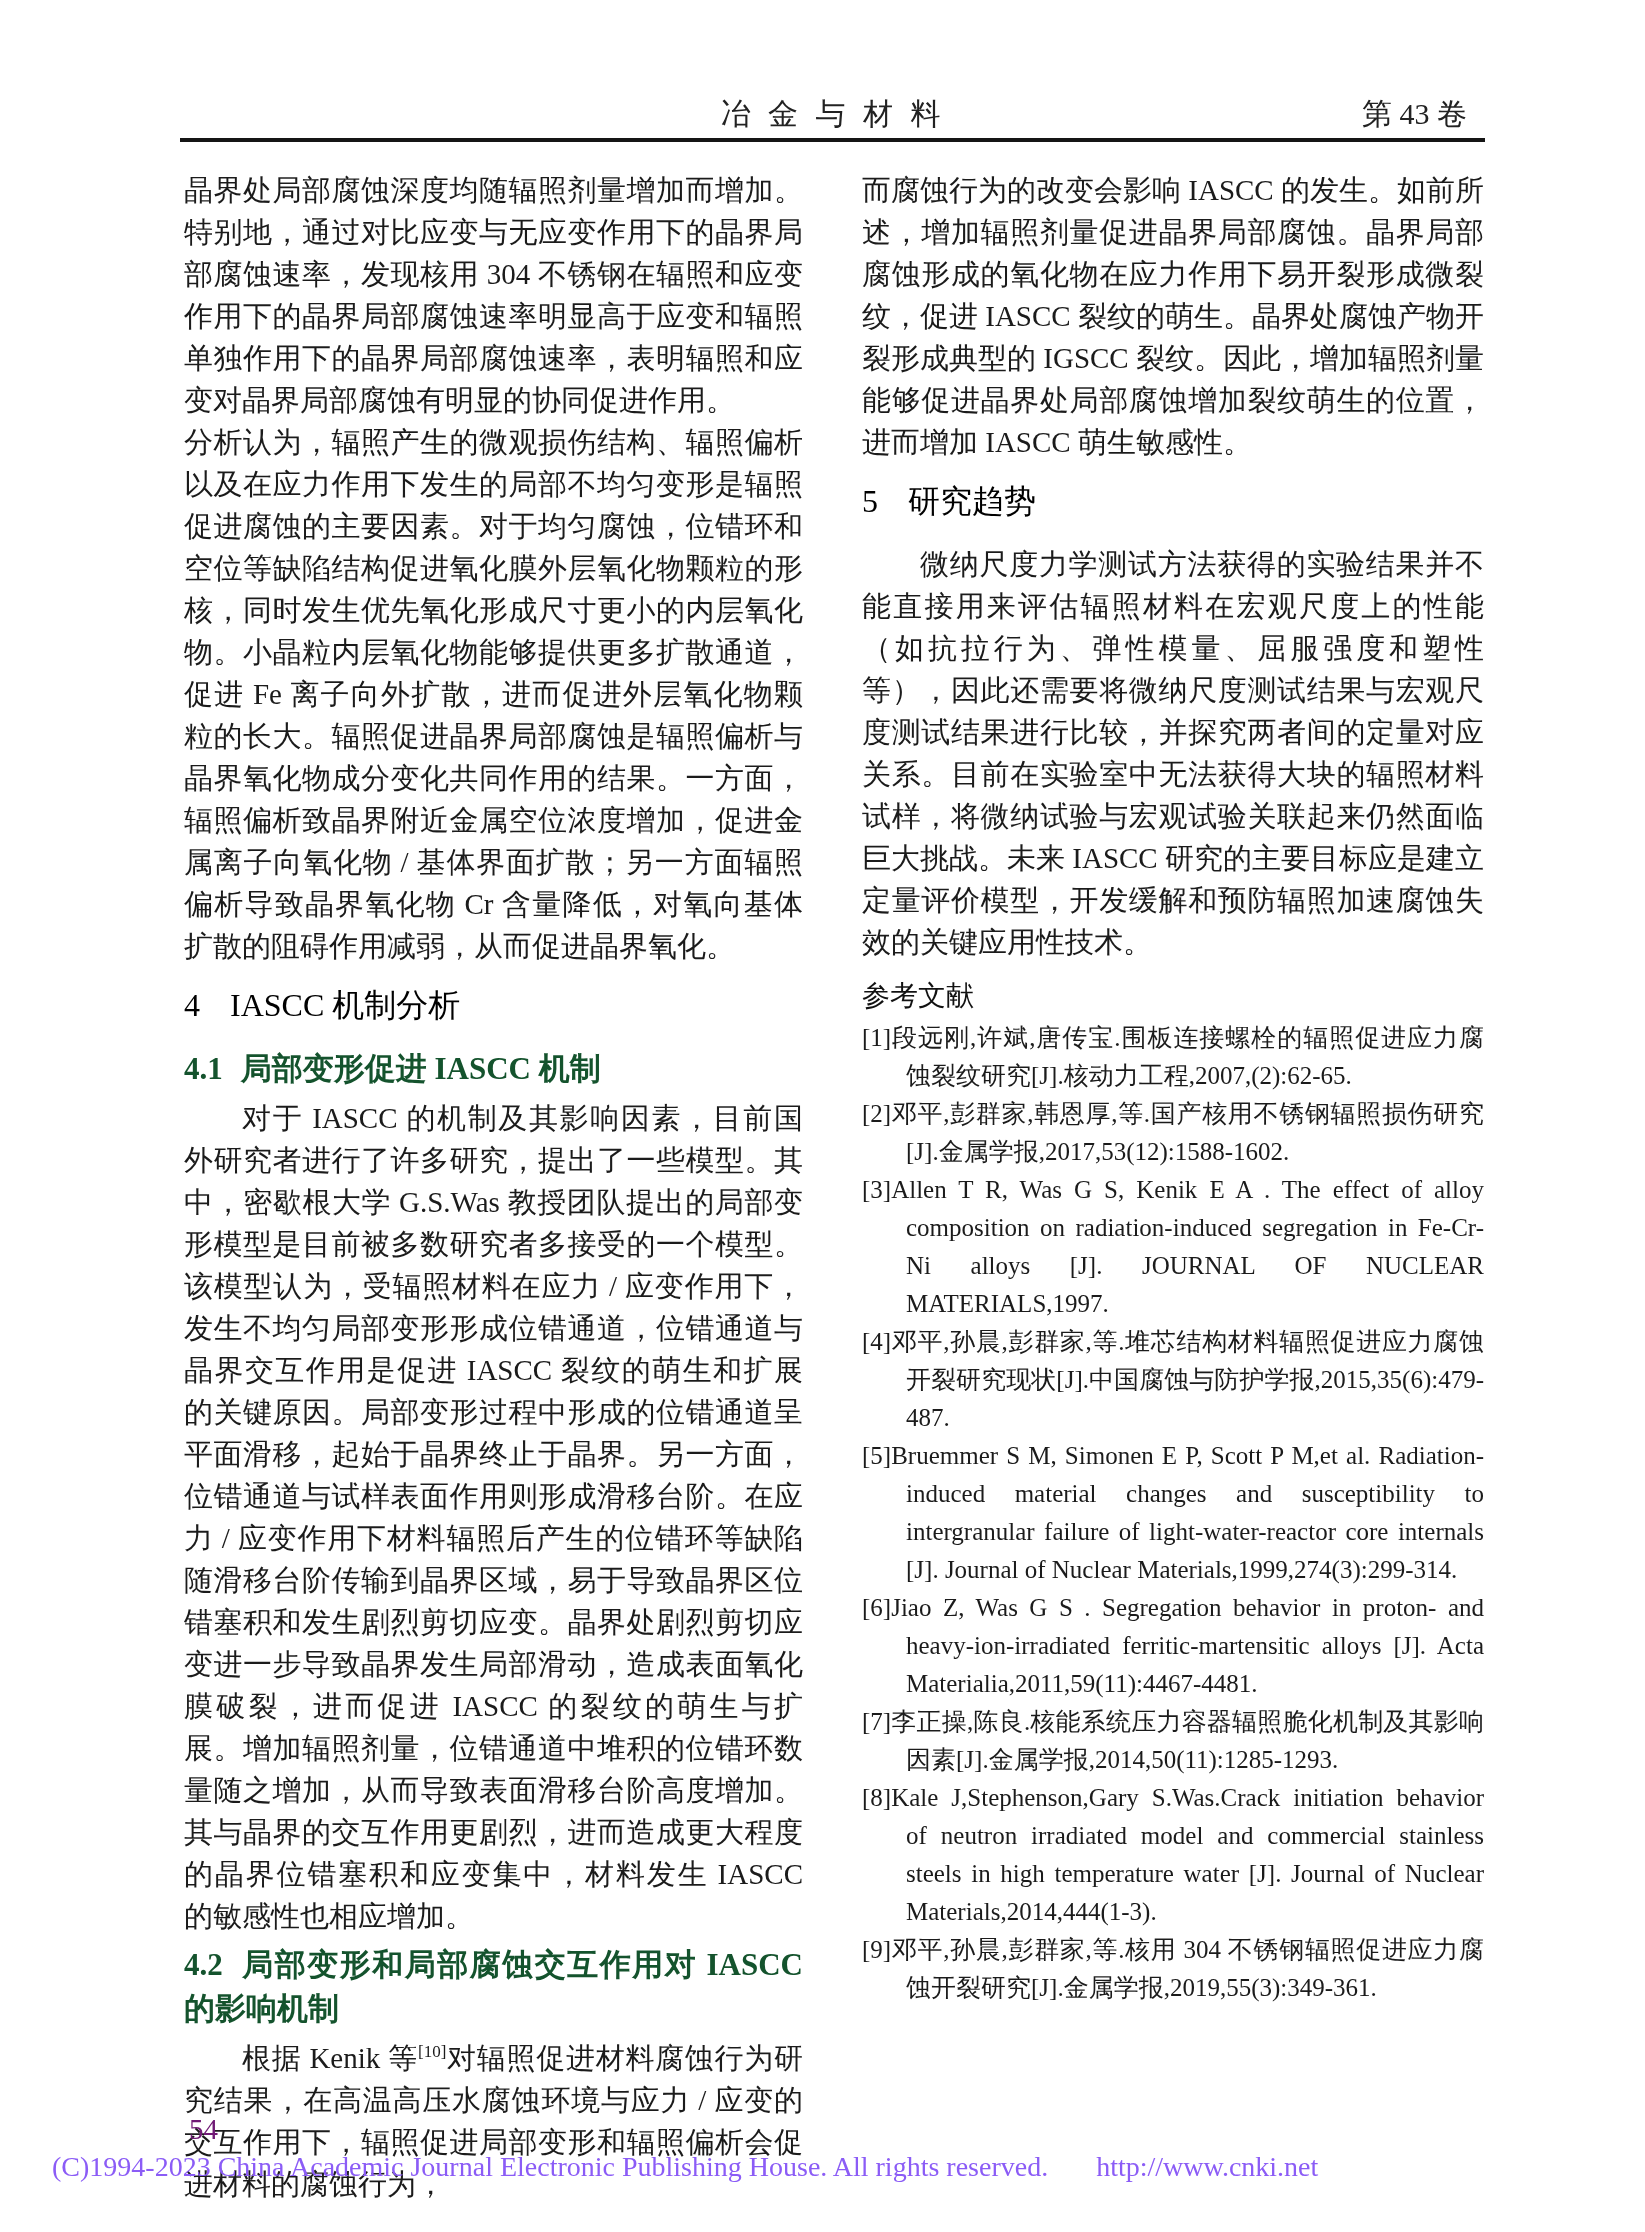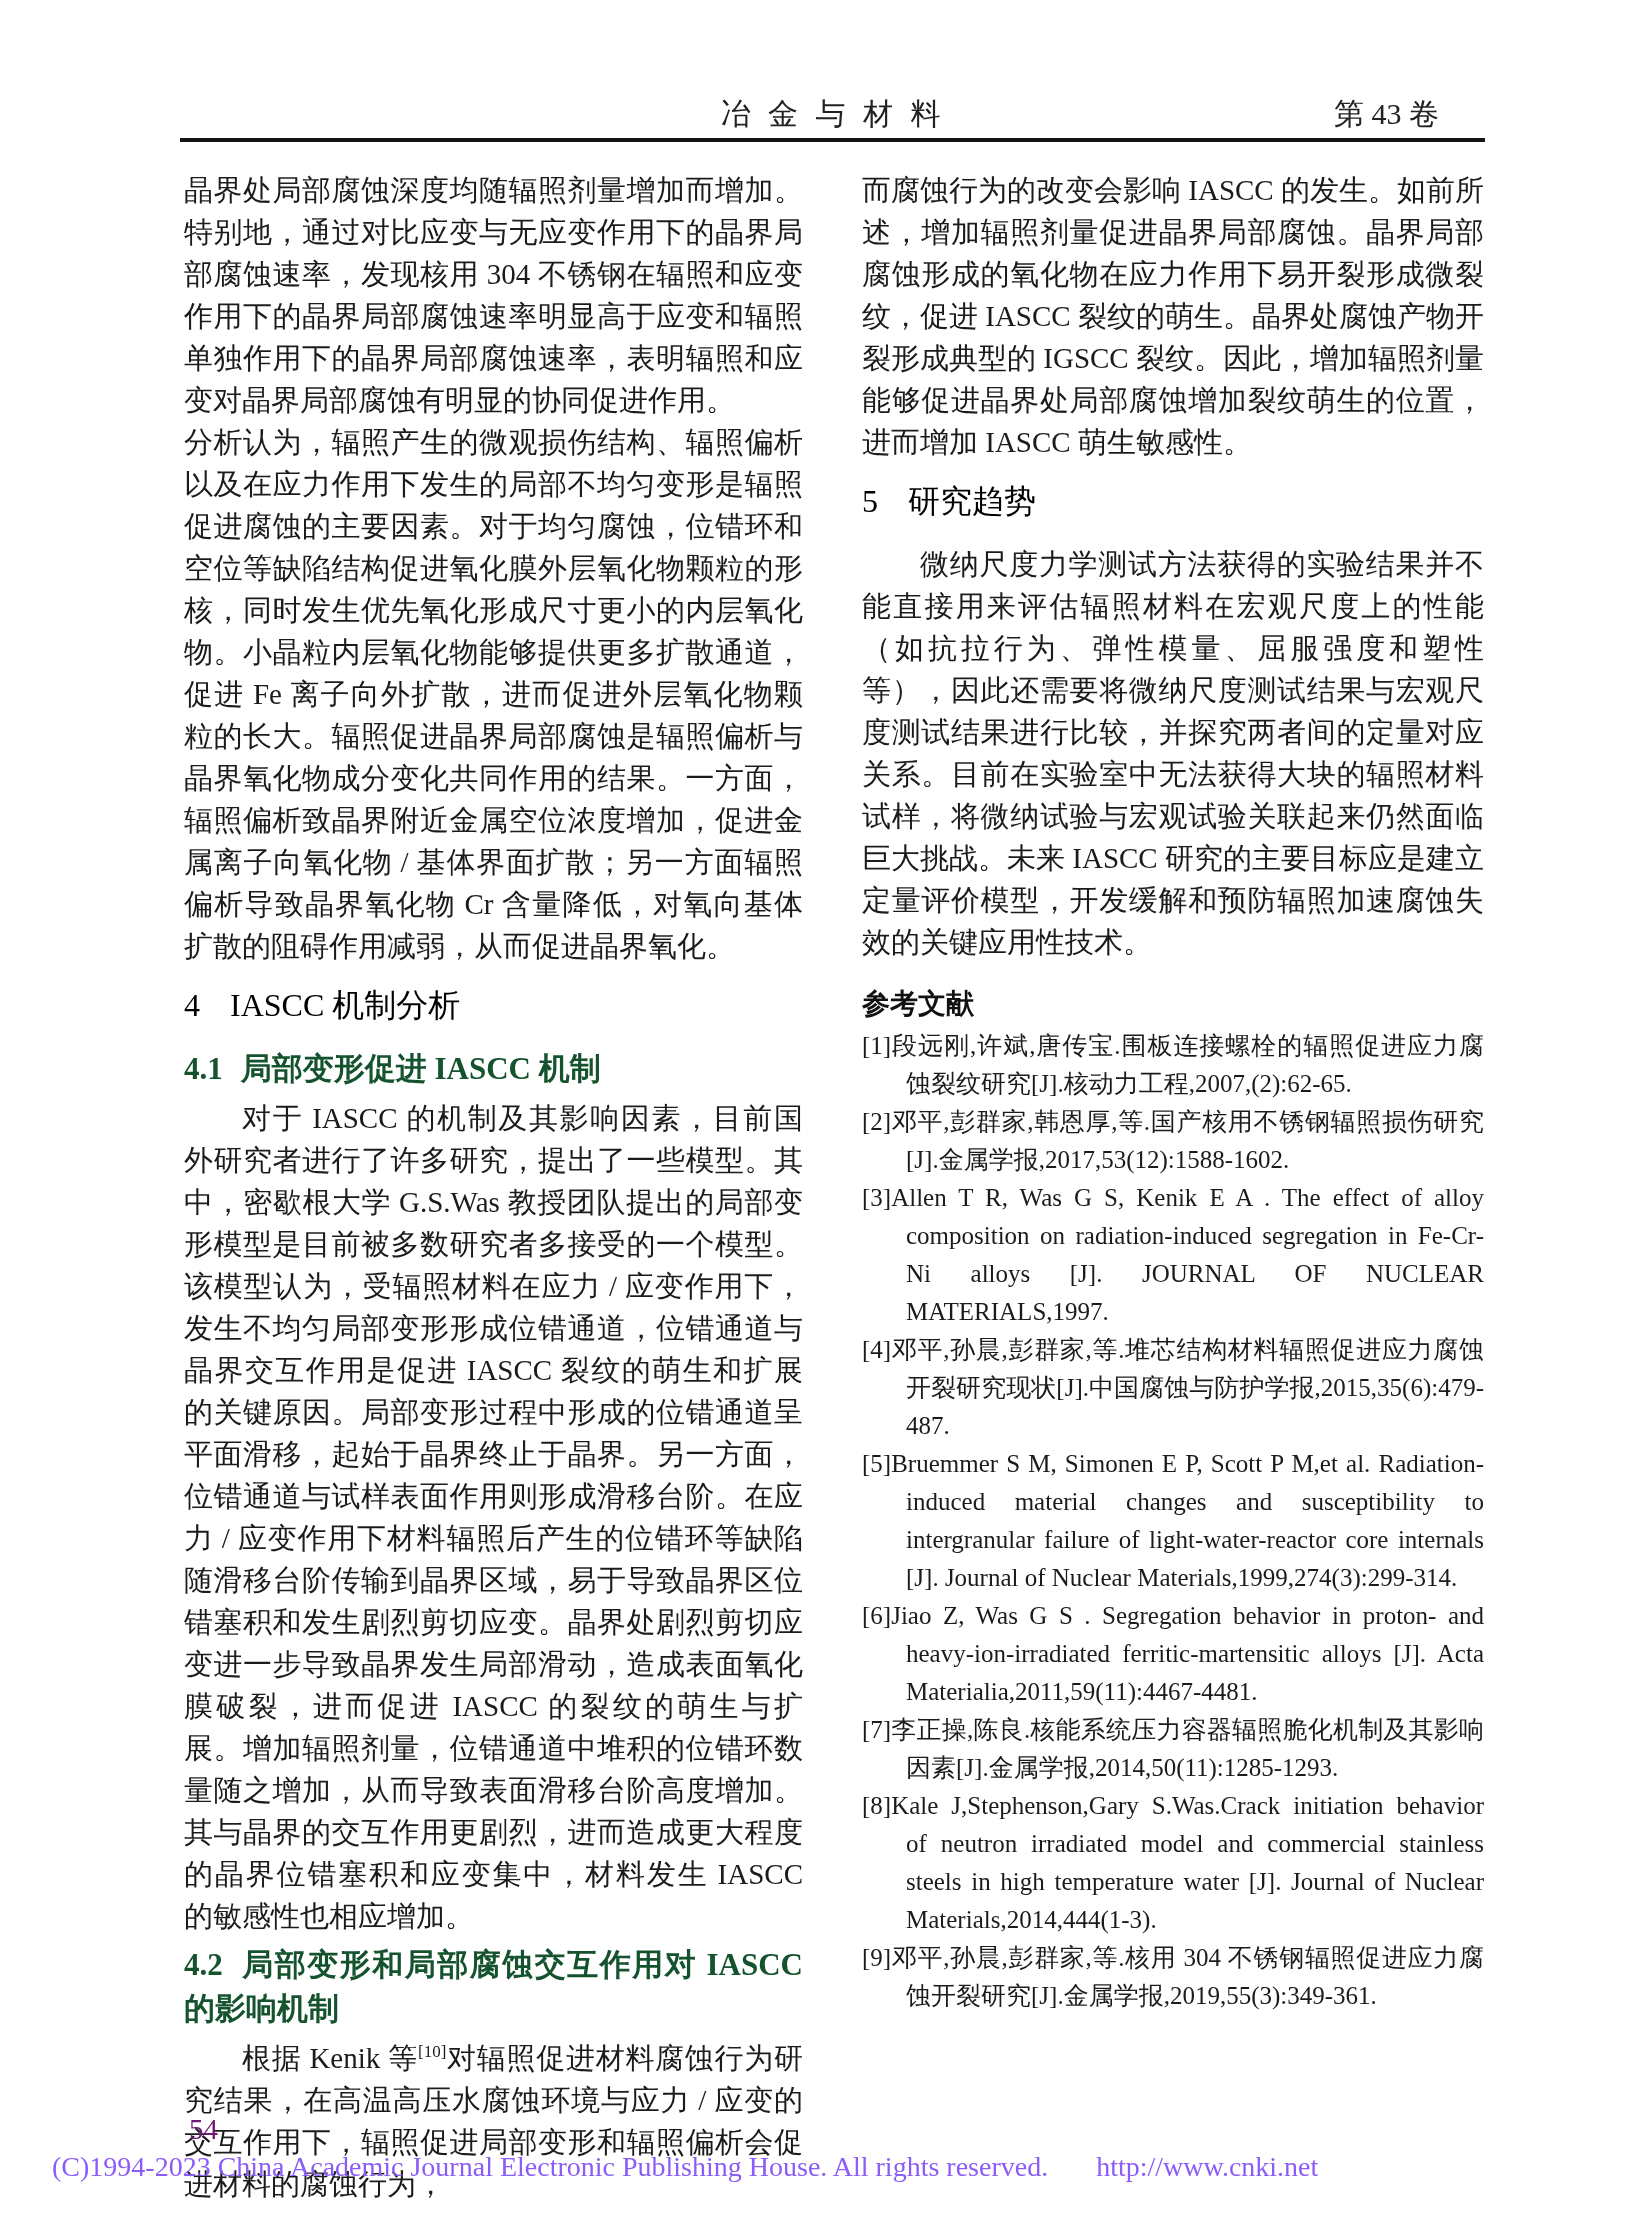--- a/index.html
+++ b/index.html
@@ -1,19 +1,20 @@
 <!DOCTYPE html>
 <html lang="zh"><head>
 <meta charset="utf-8">
 <style>
   html,body { margin:0; padding:0; background:#ffffff; }
   .page {
     position:relative; width:1602px; height:2233px; background:#ffffff;
     font-family:"Liberation Serif","DejaVu Serif",serif; color:#1b1b1b;
     overflow:hidden;
+    padding-left:28px;
   }
   
   .header-journal {
     position:absolute; top:94px; left:184px; width:1298px;
     text-align:center; font-size:30px; letter-spacing:5px; color:#222;
   }
   .header-volume {
     position:absolute; top:94px; right:163px; font-size:30px; color:#222;
   }
   .rule { position:absolute; top:138px; left:180px; width:1305px; height:4px; background:#151515; }
@@ -25,21 +26,21 @@
 
   p.body { margin:0; font-size:29px; line-height:42px; text-align:justify; }
   p.ind  { text-indent:58px; }
 
   h2.sec { margin:16px 0 20px 0; font-size:32px; font-weight:400; line-height:44px; color:#000000; }
   h2.sec .num { margin-right:30px; }
 
   h3.sub { margin:6px 0 6px 0; font-size:31px; line-height:44px; font-weight:700; text-align:justify; color:#14532d; }
   h3.sub .num { margin-right:18px; }
 
-  .refs-title { margin:22px 0 4px 0; font-size:28px; font-weight:700; color:#111; }
+  .refs-title { margin:14px 0 4px 0; font-size:28px; font-weight:400; color:#111; }
   ol.refs { list-style:none; margin:0; padding:0; font-size:25px; line-height:38px; }
   ol.refs li { padding-left:44px; text-indent:-44px; text-align:justify; }
 
   sup.cite { font-size:17px; vertical-align:super; line-height:0; }
 
   
   .page-num  { position:absolute; left:189px; top:2113px; font-size:29px; color:#701a75; }
   .copyright { position:absolute; left:52px;  top:2151px; font-size:28px; color:#8b5cf6; white-space:nowrap; }
   .copyright .url { margin-left:48px; }
 </style>

